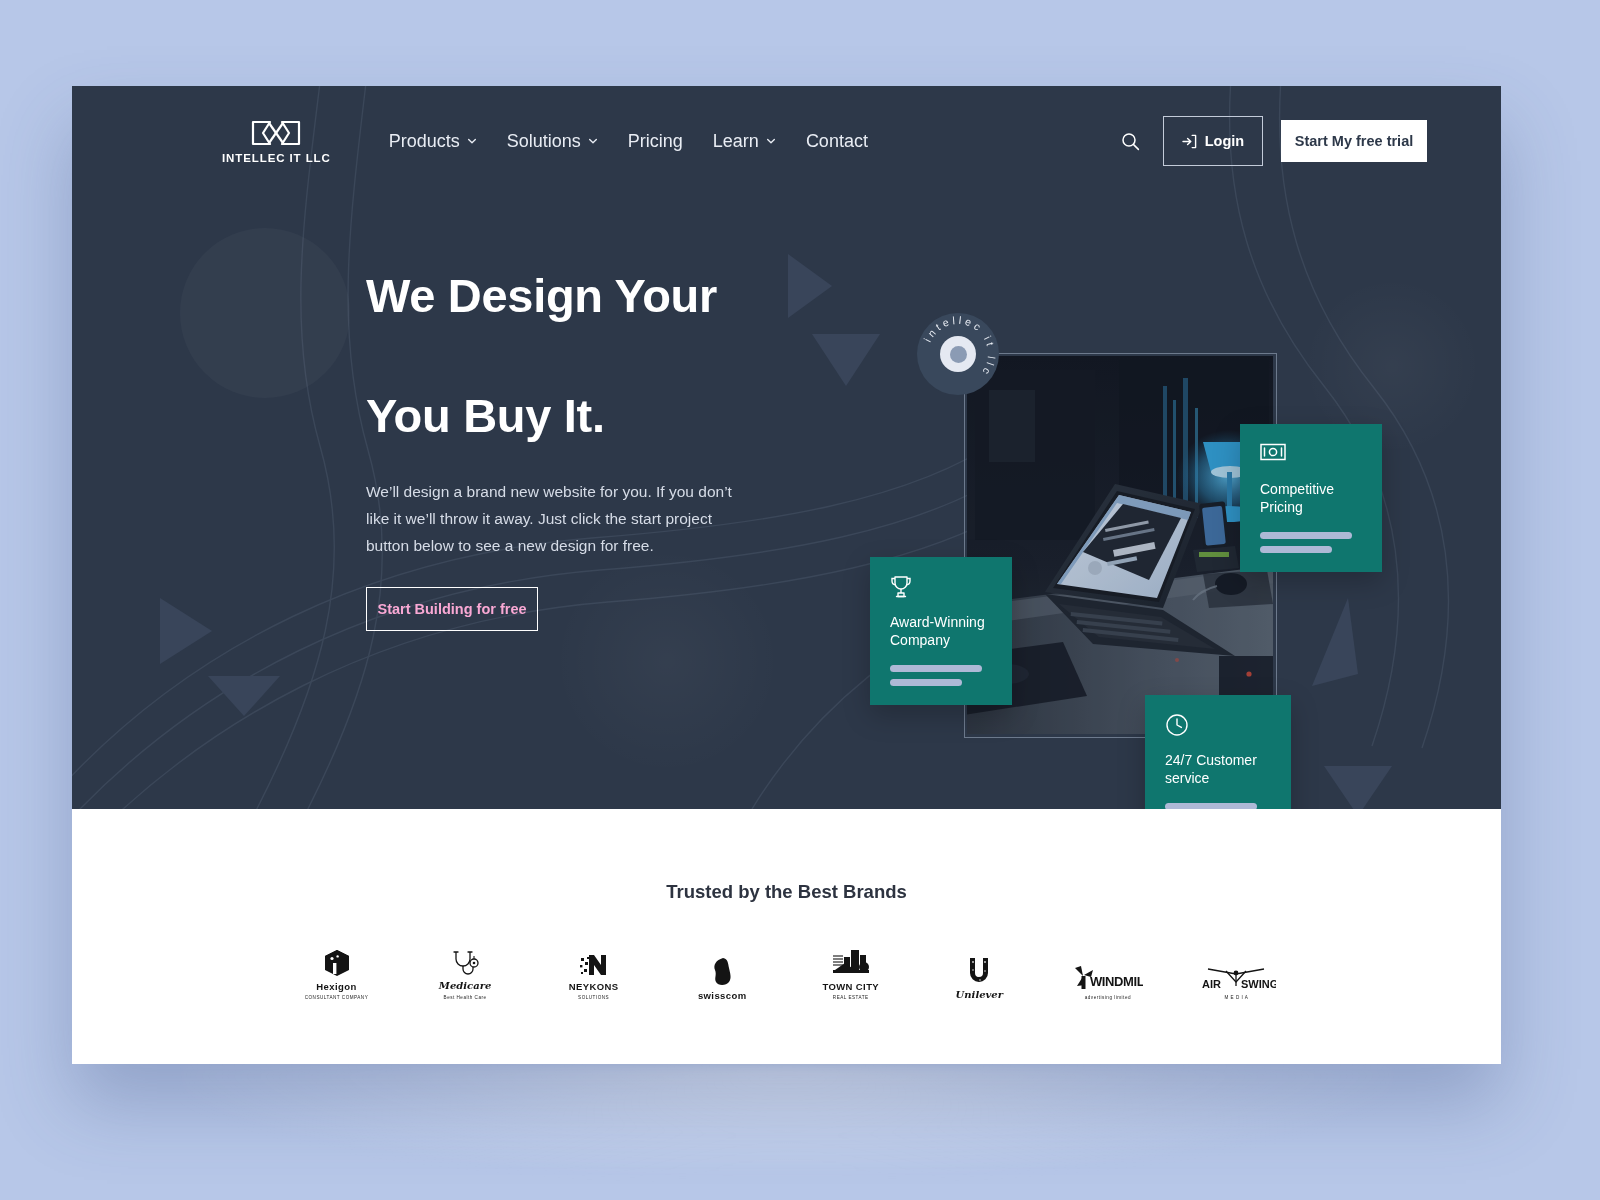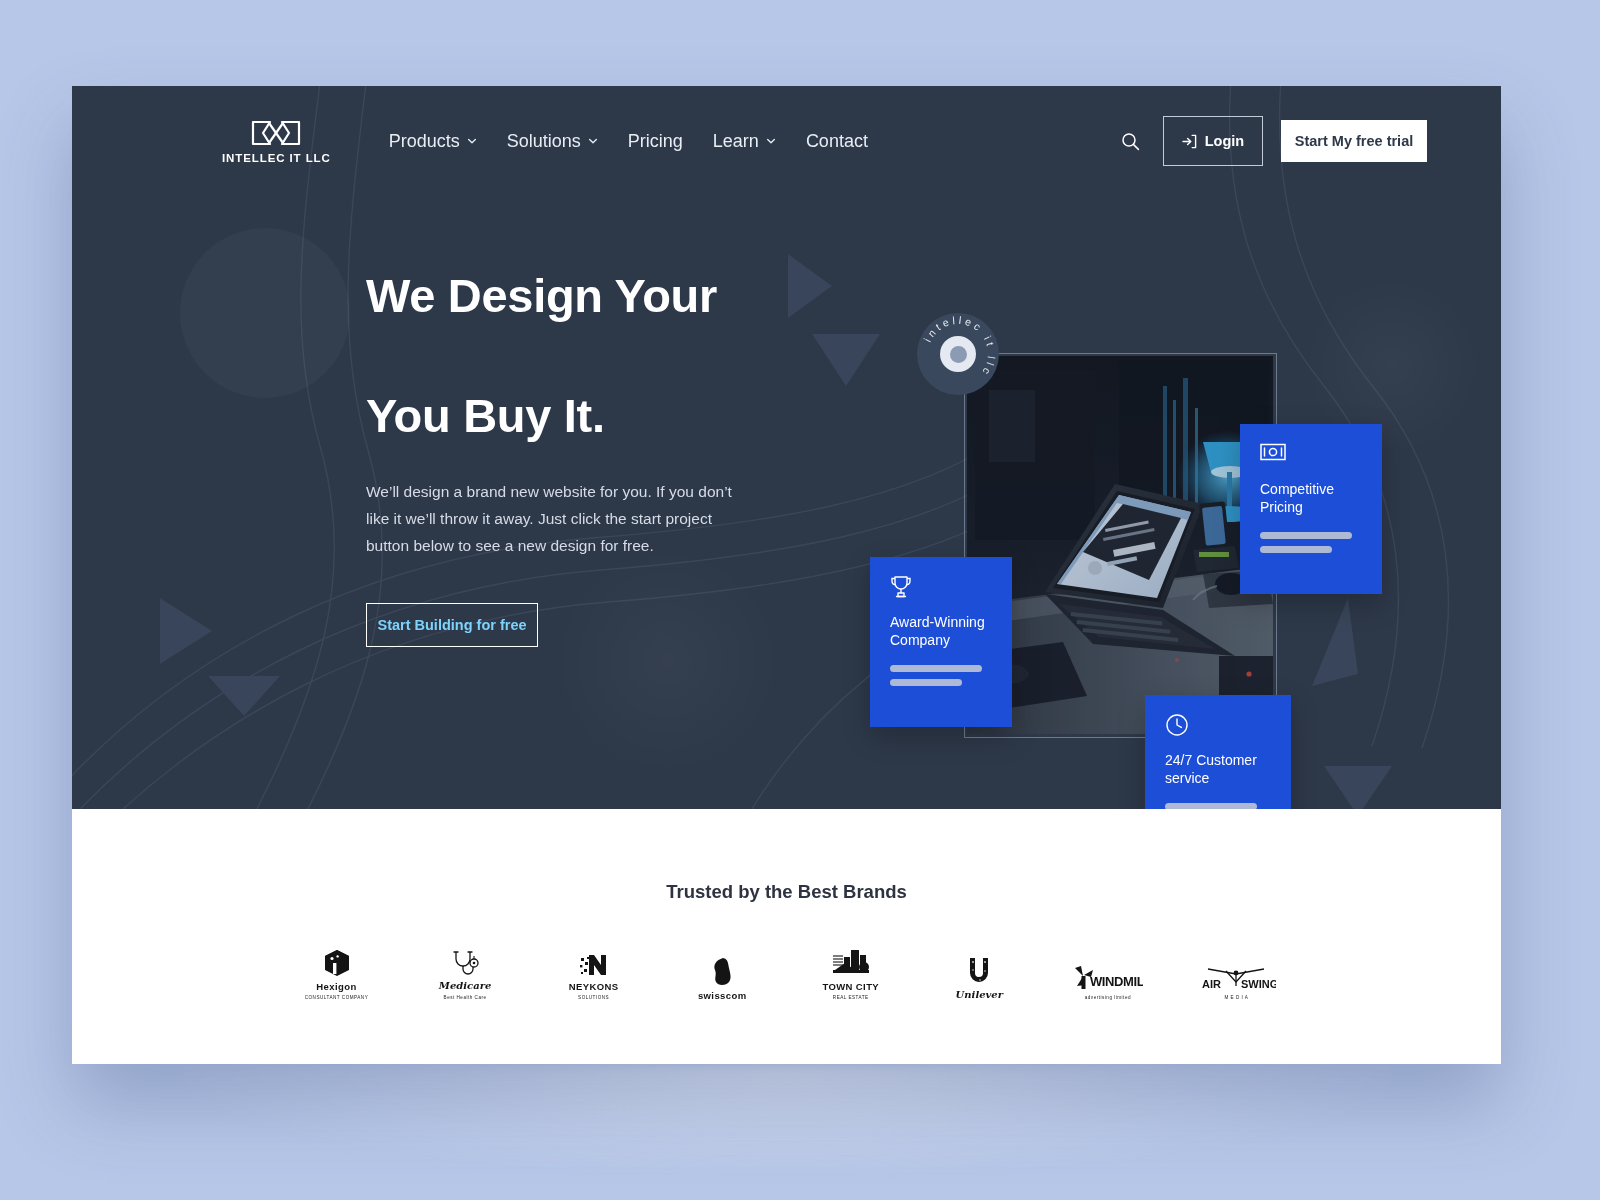--- a/index.html
+++ b/index.html
@@ -149,26 +149,26 @@
     letter-spacing: -0.3px;
   }
   .hero-sub {
     margin-top: 32px;
     color: #d6dce7;
     font-size: 15.5px;
     line-height: 27px;
     width: 392px;
   }
   .btn-cta {
-    margin-top: 44px;
+    margin-top: 28px;
     width: 172px; height: 44px;
     display: flex; align-items: center; justify-content: center;
     border: 1.5px solid #ffffff;
     background: transparent;
-    color: #7dd3fc;
+    color: #f9a8d4;
     font-size: 14.5px;
     font-weight: 700;
     cursor: pointer;
     font-family: inherit;
   }
 
   
   .hero-visual { position: absolute; left: 740px; top: 120px; width: 640px; height: 600px; z-index: 4; }
 
   .photo-frame {
@@ -207,22 +207,22 @@
     left: 23px; top: 23px;
     width: 36px; height: 36px;
     border-radius: 50%;
     background: #e5e9f2;
     display: flex; align-items: center; justify-content: center;
   }
   .badge-dot { width: 17px; height: 17px; border-radius: 50%; background: #8b9bb4; }
 
   .fcard {
     position: absolute;
-    background: #1d4ed8;
-    padding: 18px 20px 34px 20px;
+    background: #0f766e;
+    padding: 18px 20px 12px 20px;
     box-shadow: 0 10px 26px rgba(0,0,0,0.22);
   }
   .fcard-icon { height: 24px; margin-bottom: 14px; }
   .fcard-title {
     color: #ffffff;
     font-size: 14px;
     line-height: 18px;
     font-weight: 400;
     margin-bottom: 16px;
   }

